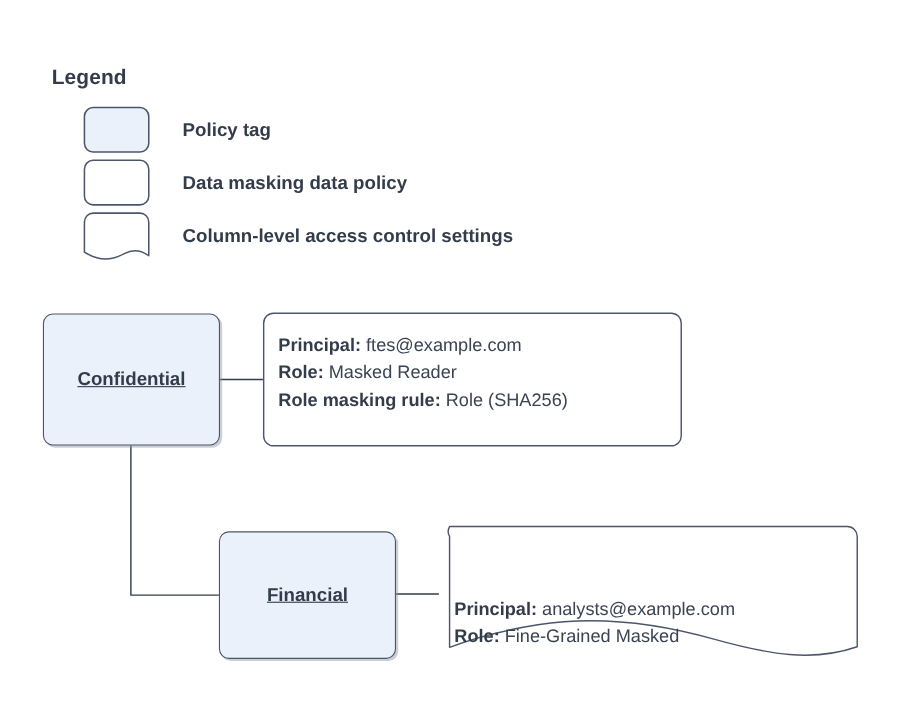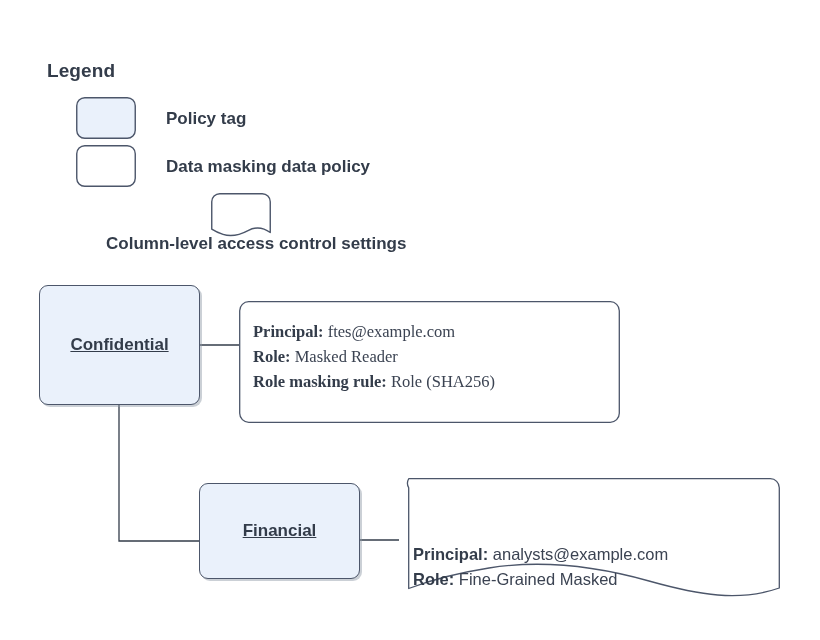--- a/index.html
+++ b/index.html
@@ -35,21 +35,21 @@
   }
   .legend-row {
     position: absolute;
     left: 47px;
     display: flex;
     align-items: center;
     margin-left: 29px;
   }
   #legend-row-0 { top: 97px; }
   #legend-row-1 { top: 145px; }
-  #legend-row-2 { top: 193px; flex-direction: column; }
+  #legend-row-2 { top: 193px; }
 
   .legend-swatch {
     width: 60px;
     height: 42px;
     position: relative;
     flex: 0 0 auto;
   }
   .legend-swatch svg { display: block; overflow: visible; }
 
   .legend-label {
@@ -84,21 +84,21 @@
   #node-confidential {
     left: 39px;
     top: 285px;
     width: 161px;
     height: 120px;
   }
   #node-financial {
     left: 199px;
     top: 483px;
     width: 161px;
-    height: 96px;
+    height: 116px;
   }
 
   
   .detail-box {
     position: absolute;
     box-sizing: border-box;
   }
   .detail-box .shape {
     position: absolute;
     inset: 0;
@@ -118,24 +118,23 @@
     color: #333c4a;
   }
   .detail-text .v {
     font-weight: normal;
     color: #3b4352;
   }
   .detail-line { white-space: nowrap; }
 
   #detail-box-1 {
     left: 239px;
-    top: 301px;
+    top: 284px;
     width: 381px;
     height: 122px;
-    font-family: Liberation Serif, serif;
   }
   #detail-box-2 {
     left: 399px;
     top: 478px;
     width: 381px;
     height: 120px;
   }
   #detail-box-2 .detail-text { top: 24px; margin-top: 40px; }
 
   

